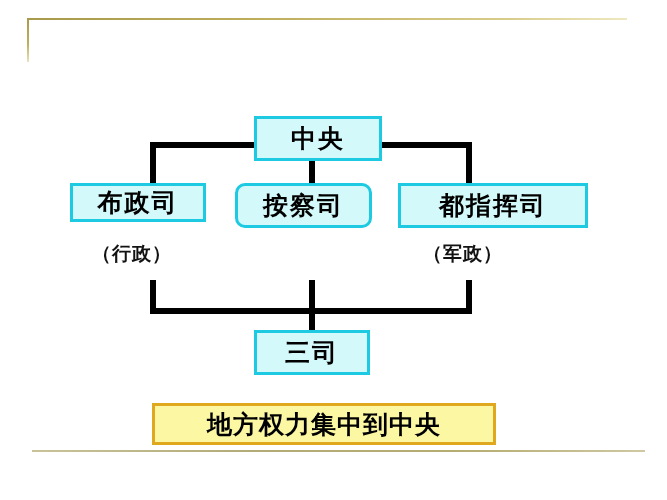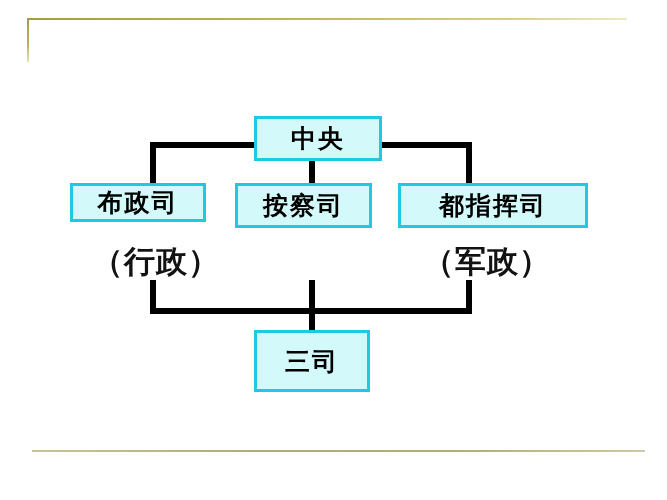--- a/index.html
+++ b/index.html
@@ -58,30 +58,30 @@
     justify-content: center;
     color: #000000;
     font-weight: bold;
     font-family: "DejaVu Sans", "Liberation Sans", sans-serif;
     letter-spacing: 2px;
     line-height: 1;
   }
 
   .node-central  { left: 254px; top: 72px;  width: 128px; height: 45px; font-size: 25px; margin-top: 44px; }
   .node-buzheng  { left: 70px;  top: 183px; width: 136px; height: 39px; font-size: 25px; }
-  .node-ancha    { left: 235px; top: 183px; width: 137px; height: 45px; font-size: 25px; }
+  .node-ancha    { left: 235px; top: 183px; width: 137px; height: 45px; font-size: 25px; border-radius: 10px; }
   .node-duzhihui { left: 398px; top: 183px; width: 190px; height: 45px; font-size: 25px; }
-  .node-sansi    { left: 254px; top: 330px; width: 116px; height: 62px; font-size: 25px; }
+  .node-sansi    { left: 254px; top: 330px; width: 116px; height: 45px; font-size: 25px; }
 
   
   .sublabel {
     position: absolute;
     color: #121212;
     font-weight: bold;
-    font-size: 31px;
+    font-size: 19px;
     font-family: Liberation Sans, sans-serif;
     white-space: nowrap;
     letter-spacing: 1px;
   }
   .sub-xingzheng { left: 92px;  top: 241px; }
   .sub-jiancha   { left: 257px; top: 241px; }
   .sub-junzheng  { left: 423px; top: 241px; }
 
   
   .line {
@@ -153,14 +153,15 @@
 
   <div class="node node-duzhihui">都指挥司</div>
 
   <div class="node node-sansi">三司</div>
 
   <div class="sublabel sub-xingzheng">（行政）</div>
 
 
   <div class="sublabel sub-junzheng">（军政）</div>
 
+  <div class="banner">地方权力集中到中央</div>
 
 </div>
 
 </body></html>

